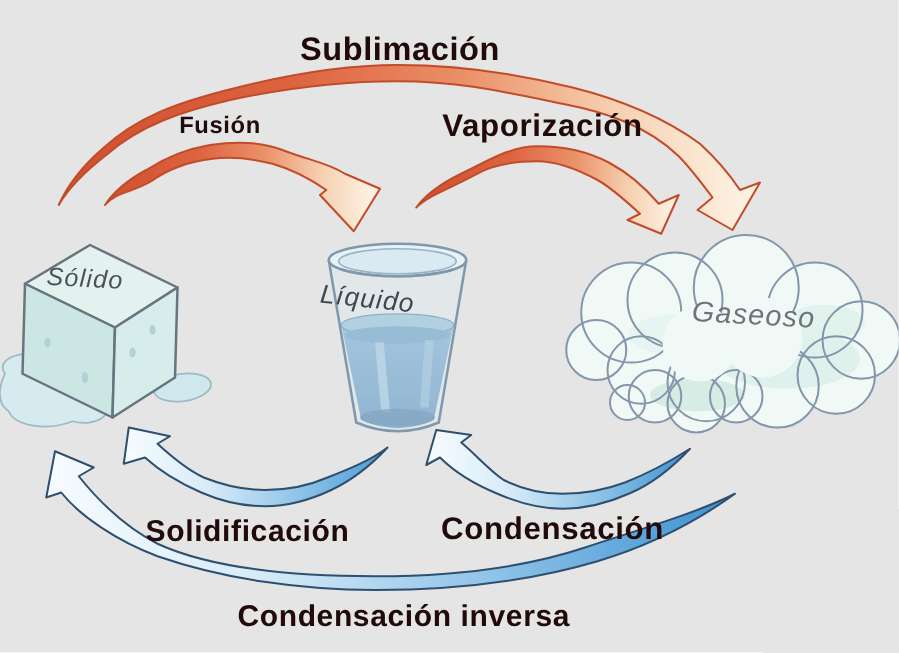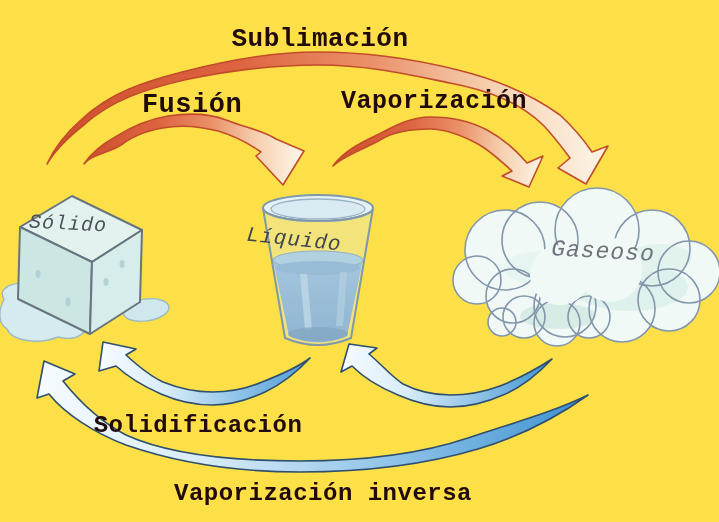--- a/index.html
+++ b/index.html
@@ -1,26 +1,26 @@
 <!DOCTYPE html>
 <html><head>
 <meta charset="utf-8">
 <style>
   html,body{margin:0;padding:0;background:#ffffff;}
   .stage{
-    position:relative;width:719px;height:522px;background:#fde047;overflow:hidden;
-    font-family:Liberation Mono, monospace;
+    position:relative;width:719px;height:522px;background:#e5e5e5;overflow:hidden;
+    font-family:Liberation Sans, sans-serif;
   }
   .stage svg{position:absolute;left:0;top:0;}
   .lbl{
     position:absolute;font-weight:bold;color:#200a0a;white-space:nowrap;
     transform:translateX(-50%);letter-spacing:.5px;
   }
   #lbl-sub{left:320px;top:24px;font-size:26px;}
-  #lbl-fus{left:192px;top:90px;font-size:27px;}
+  #lbl-fus{left:176px;top:90px;font-size:19px;}
   #lbl-vap{left:434px;top:87px;font-size:25px;}
   #lbl-sol{left:198px;top:412px;font-size:24px;}
   #lbl-con{left:442px;top:409px;font-size:25px;}
   #lbl-inv{left:323px;top:480px;font-size:24px;}
   .state{
     position:absolute;font-style:italic;white-space:nowrap;letter-spacing:1px;
   }
   #st-sol{left:68px;top:224px;font-size:20px;color:#4b5159;transform:translate(-50%,-50%) rotate(3deg);}
   #st-liq{left:294px;top:240px;font-size:21px;color:#3f4650;transform:translate(-50%,-50%) rotate(6deg);}
   #st-gas{left:603px;top:252px;font-size:23px;color:#6e737b;transform:translate(-50%,-50%) rotate(3deg);}
@@ -177,18 +177,19 @@
              C 94,433 64,413 49,394
              L 37,398 L 44,361 L 75,374 L 63,381
              C 79,401 99,421 126,435 C 172,456 240,461 300,461 C 360,461 420,454 468,438
              C 510,424 556,411 588,395 Z" fill="url(#bg3)" stroke="#2e4f6d" stroke-width="1.6" stroke-linejoin="round"></path>
   </svg>
 
   <div class="lbl" id="lbl-sub">Sublimación</div>
   <div class="lbl" id="lbl-fus">Fusión</div>
   <div class="lbl" id="lbl-sol">Solidificación</div>
   <div class="lbl" id="lbl-vap">Vaporización</div>
-  <div class="lbl" id="lbl-inv">Vaporización inversa</div>
+  <div class="lbl" id="lbl-con">Condensación</div>
+  <div class="lbl" id="lbl-inv">Condensación inversa</div>
 
   <div class="state" id="st-sol">Sólido</div>
   <div class="state" id="st-liq">Líquido</div>
   <div class="state" id="st-gas">Gaseoso</div>
 </div>
 
 </body></html>

